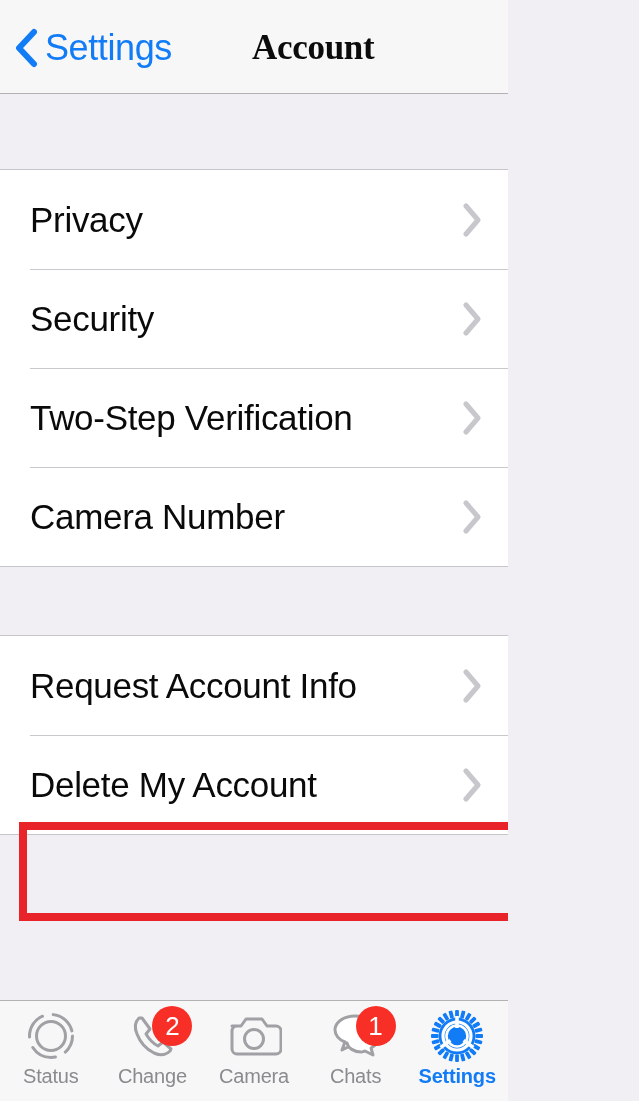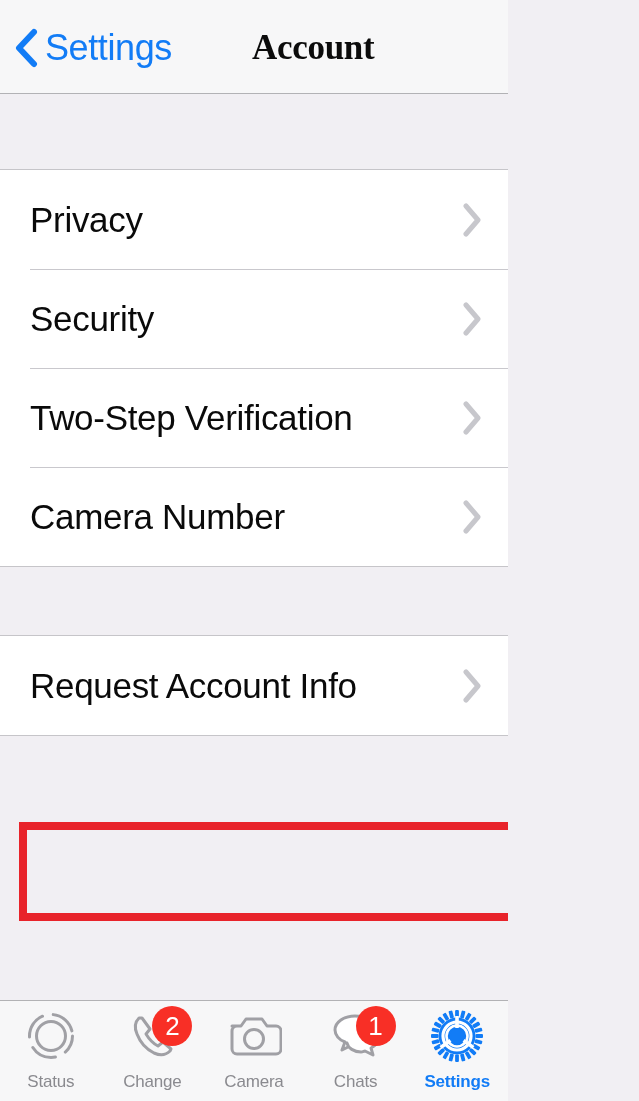--- a/index.html
+++ b/index.html
@@ -168,22 +168,22 @@
   .tab-icon {
     position: relative;
     width: 56px;
     height: 52px;
     display: flex;
     align-items: center;
     justify-content: center;
   }
   .tab-icon svg { display: block; }
   .tab-label {
-    margin-top: 11px;
-    font-size: 17px;
+    margin-top: 3px;
+    font-size: 20px;
     color: #8a8a8f;
     letter-spacing: -0.2px;
     line-height: 1.1;
   }
   .tab.active .tab-label {
     color: #127cf6;
     font-weight: bold;
   }
   .badge {
     position: absolute;
@@ -247,20 +247,26 @@
           <polyline points="4,3 16,17 4,31" fill="none" stroke="#c7c7cc" stroke-width="5" stroke-linecap="round" stroke-linejoin="round"></polyline>
         </svg>
       </div>
     </div>
 
     <div class="gap gap-mid"></div>
 
     <div class="group">
       <div class="row">
         <span class="row-label">Request Account Info</span>
+        <svg class="row-chevron" viewBox="0 0 20 34">
+          <polyline points="4,3 16,17 4,31" fill="none" stroke="#c7c7cc" stroke-width="5" stroke-linecap="round" stroke-linejoin="round"></polyline>
+        </svg>
+      </div>
+      <div class="row">
+        <span class="row-label">Delete My Account</span>
         <svg class="row-chevron" viewBox="0 0 20 34">
           <polyline points="4,3 16,17 4,31" fill="none" stroke="#c7c7cc" stroke-width="5" stroke-linecap="round" stroke-linejoin="round"></polyline>
         </svg>
       </div>
     </div>
 
     <div class="gap gap-bottom"></div>
 
     <div class="annotation-box"></div>
   </div>

